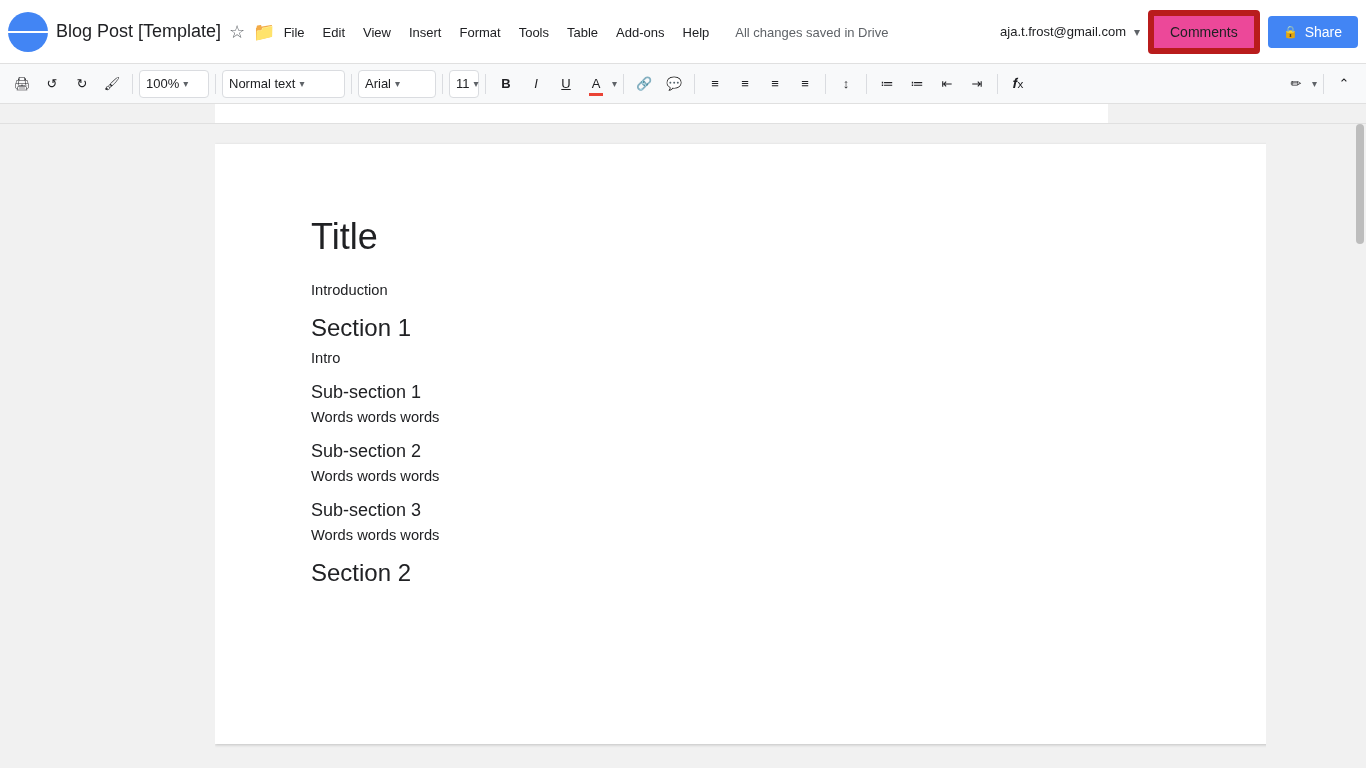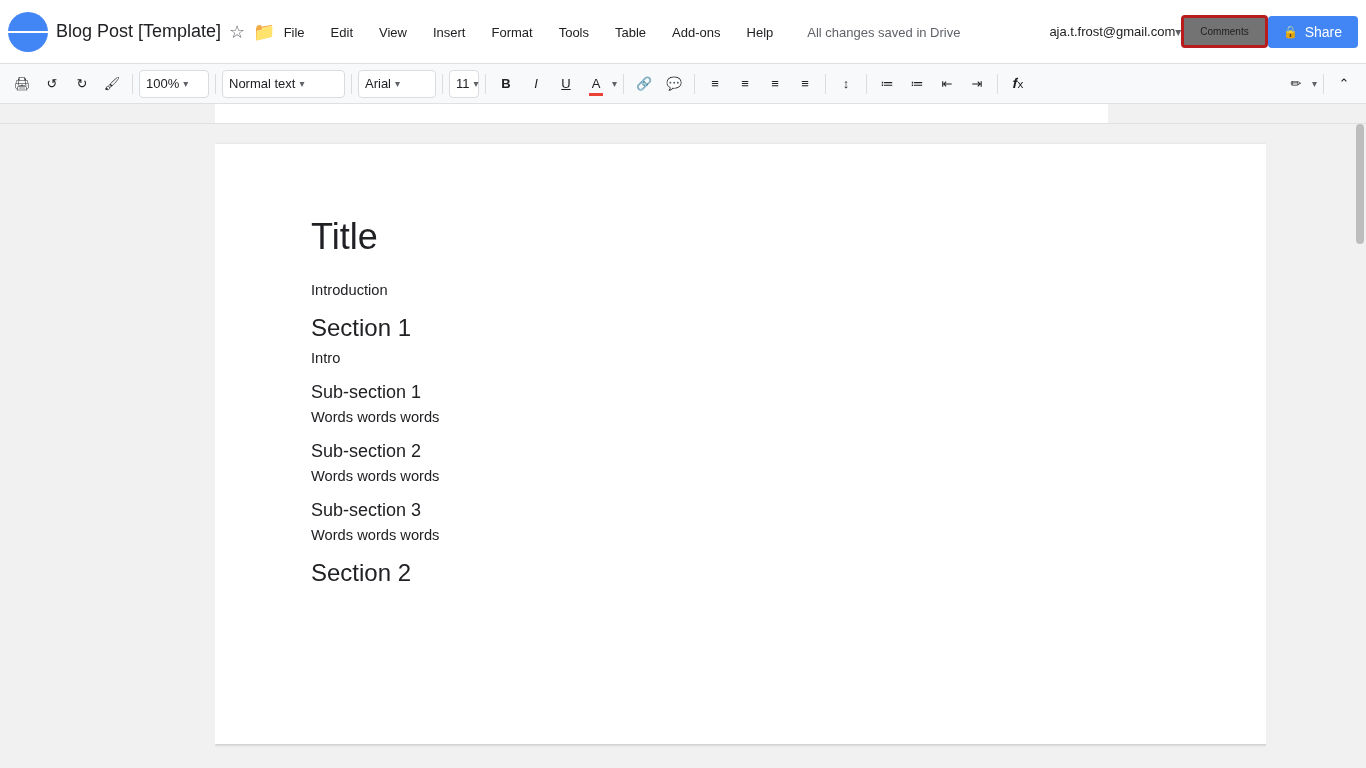--- a/index.html
+++ b/index.html
@@ -19,30 +19,30 @@
     #app-menu-btn {
       width: 40px; height: 40px;
       display: flex; align-items: center; justify-content: center;
       background: #4285f4; border-radius: 50%; cursor: pointer; margin-right: 8px; flex-shrink: 0;
     }
     #app-menu-btn span { display: block; width: 18px; height: 2px; background: #fff; margin: 3px 0; }
     #doc-title-area { display: flex; flex-direction: row; flex: 1; }
     #doc-title-row { display: flex; align-items: center; gap: 8px; }
     #doc-title { font-size: 18px; color: #202124; font-family: Arial, sans-serif; }
     .title-icon { color: #5f6368; font-size: 18px; cursor: pointer; }
-    #menu-bar { display: flex; align-items: center; gap: 10px; margin-top: 2px; }
+    #menu-bar { display: flex; align-items: center; gap: 2px; margin-top: 2px; }
     .menu-item {
       font-size: 13px; color: #202124; padding: 4px 8px; cursor: pointer; border-radius: 4px;
     }
     #save-status { font-size: 13px; color: #5f6368; margin-left: 16px; white-space: nowrap; }
-    #top-right { display: flex; align-items: center; margin-left: auto; }
+    #top-right { display: flex; align-items: center; gap: 8px; margin-left: auto; }
     #user-email { font-size: 13px; color: #202124; }
     #comments-btn {
-      padding: 8px 16px; border: 3px solid #b91c1c; border-radius: 4px;
-      background: #737373; font-size: 10px; color: #202124; cursor: pointer;
+      padding: 8px 16px; border: 6px solid #b91c1c; border-radius: 4px;
+      background: #ec4899; font-size: 14px; color: #202124; cursor: pointer;
     }
     #share-btn {
       padding: 8px 16px; border-radius: 4px;
       background: #4285f4; color: #fff; font-size: 14px; cursor: pointer; border: none;
       display: flex; align-items: center; gap: 6px;
     }
     #share-btn .lock-icon { font-size: 12px; }
 
     
     #toolbar {

